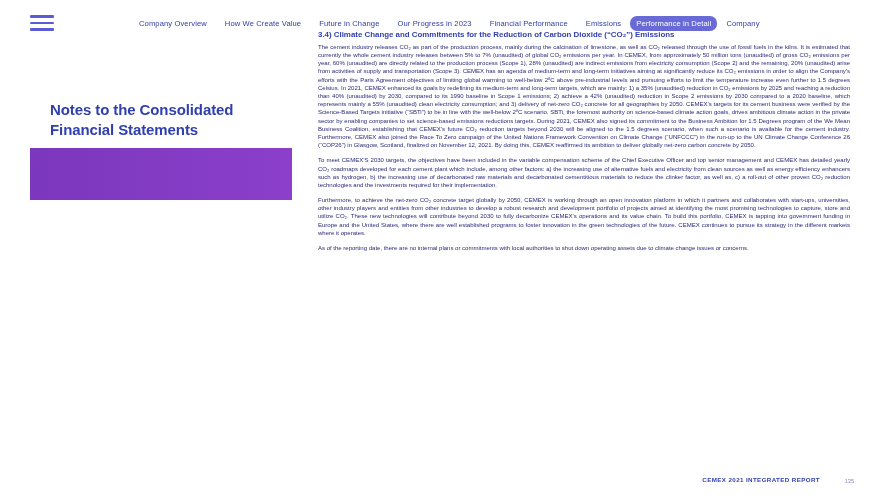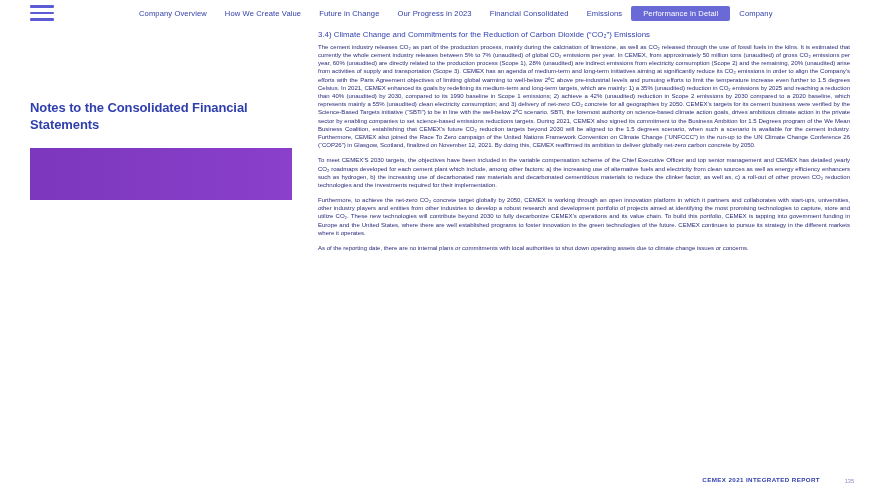--- a/index.html
+++ b/index.html
@@ -12,21 +12,21 @@
   }
   .page {
     position: relative;
     width: 880px; height: 495px;
     background: #ffffff;
   }
 
   
   .topnav {
     position: absolute;
-    top: 2px; left: 0;
+    top: 12px; left: 0;
     width: 880px;
     height: 22px;
     display: flex;
     align-items: center;
   }
   .hamburger {
     position: absolute;
     left: 30px;
     top: 3px;
     width: 24px;
@@ -55,58 +55,59 @@
     font-size: 7.6px;
     color: #2e3ea8;
     padding: 3px 9px;
     white-space: nowrap;
     letter-spacing: 0.1px;
     cursor: pointer;
   }
   .navitem.active {
     background: #6a6ad6;
     color: #ffffff;
-    border-radius: 2px;
-    padding: 3px 12px;
+    border-radius: 7px;
+    padding: 3px 6px;
   }
 
   
   .left-col {
     position: absolute;
     left: 30px;
     top: 100px;
     width: 270px;
   }
   .notes-title {
-    font-size: 13px;
+    font-size: 15px;
     font-weight: bold;
     color: #2f3fae;
     line-height: 1.3;
     letter-spacing: -0.1px;
+    margin-left: 20px;
   }
   .purple-block {
     position: absolute;
     left: 30px;
     top: 148px;
     width: 262px;
     height: 52px;
     background: #7a3fbf;
     background: linear-gradient(90deg,#7b37bd 0%, #8b3fcb 100%);
   }
 
   
   .right-col {
     position: absolute;
     left: 318px;
     top: 30px;
     width: 532px;
   }
   .sec-head {
     font-size: 7.9px;
-    font-weight: normal;
+    font-weight: bold;
     color: #2f3fae;
     margin-bottom: 3px;
     line-height: 1.25;
   }
   .body-p {
     font-size: 6.05px;
     line-height: 1.355;
     color: #2b2b7a;
     text-align: justify;
     margin: 0 0 7px 0;
@@ -146,21 +147,21 @@
     <div class="hamburger">
       <span></span>
       <span></span>
       <span></span>
     </div>
     <div class="navitems">
       <div class="navitem">Company Overview</div>
       <div class="navitem">How We Create Value</div>
       <div class="navitem">Future in Change</div>
       <div class="navitem">Our Progress in 2023</div>
-      <div class="navitem">Financial Consolidated</div>
+      <div class="navitem">Financial Performance</div>
       <div class="navitem">Emissions</div>
       <div class="navitem active">Performance in Detail</div>
       <div class="navitem">Company</div>
     </div>
   </div>
 
   <div class="left-col">
     <div class="notes-title">Notes to the Consolidated Financial Statements</div>
   </div>
   <div class="purple-block"></div>

